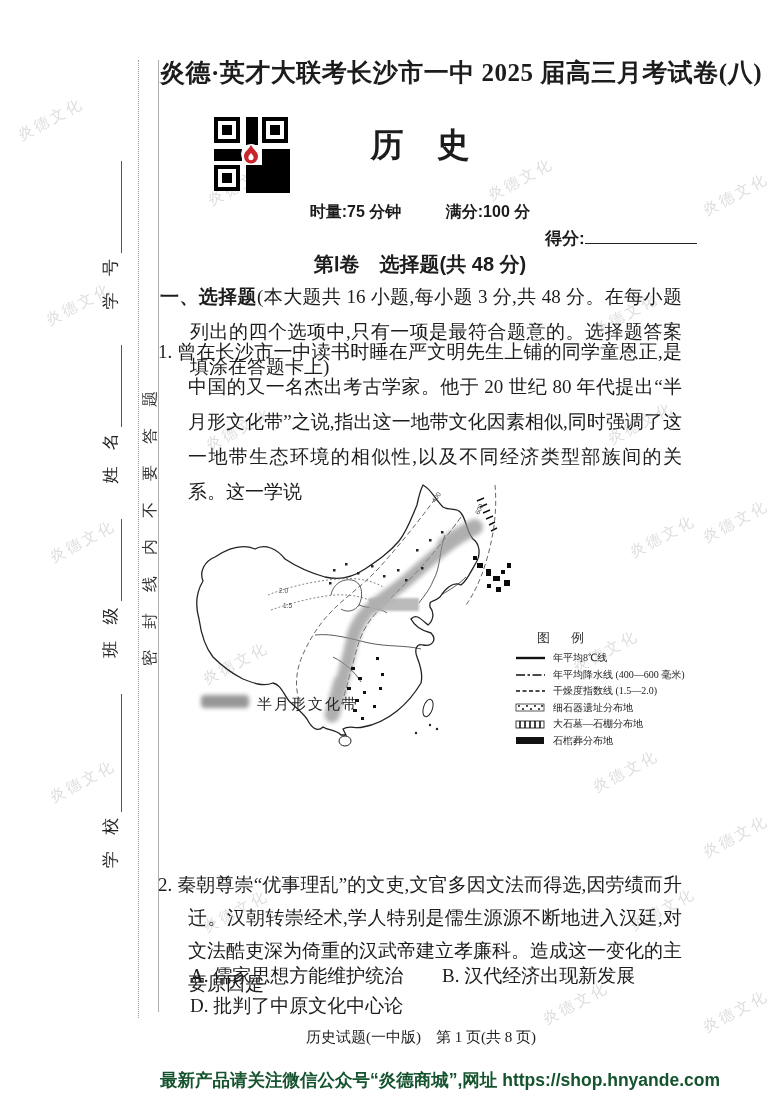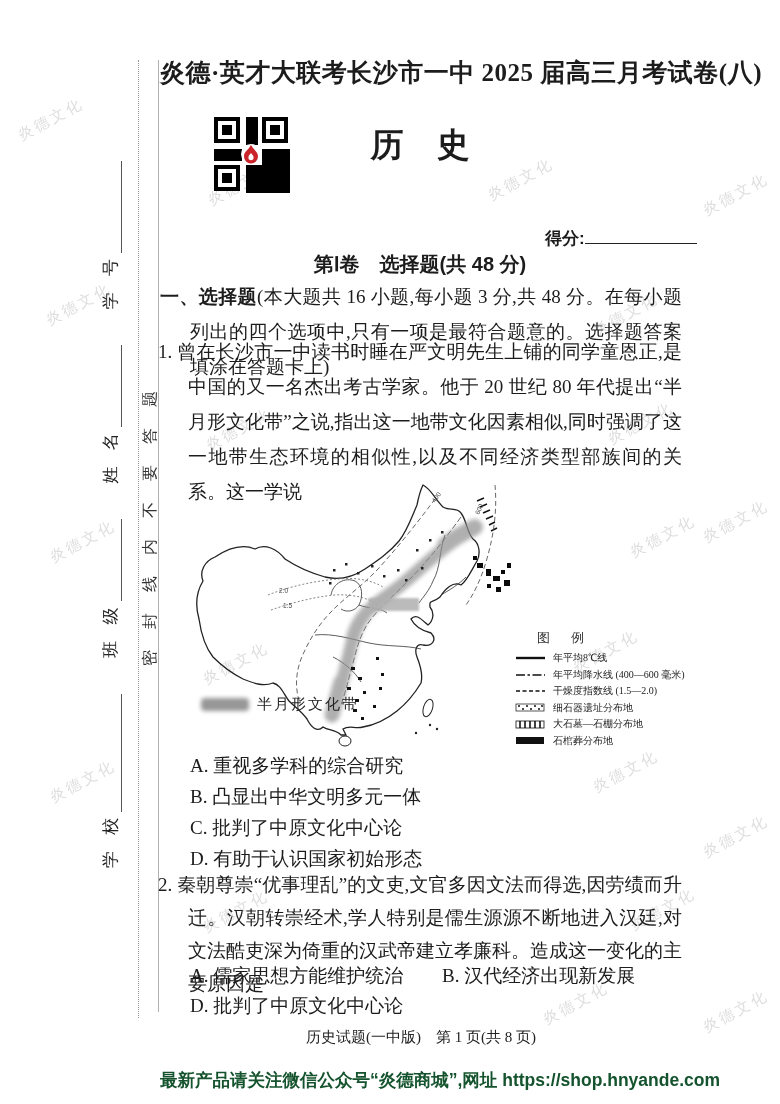--- a/index.html
+++ b/index.html
@@ -45,21 +45,21 @@
   .opts2{position:absolute;left:190px;top:961px;width:494px;font-size:19px;line-height:30px;
       display:grid;grid-template-columns:252px 1fr;}
   .optrow{white-space:nowrap;}
   
   .map-wrap{position:absolute;left:183px;top:477px;width:500px;height:273px;}
   .legend{position:absolute;left:332px;top:152px;width:168px;font-size:10px;color:#222;
       font-family:"Liberation Serif",serif;}
   .legend .lg-title{font-size:13px;letter-spacing:4px;margin:0 0 4px 22px;color:#333;}
   .lg-row{display:flex;align-items:center;margin-bottom:2.5px;white-space:nowrap;}
   .lg-row svg{flex:0 0 34px;margin-right:4px;}
-  .belt-label{position:absolute;left:18px;top:218px;display:flex;align-items:center;font-size:15px;
+  .belt-label{position:absolute;left:18px;top:218px;display:flex;align-items:flex-start;font-size:15px;
       letter-spacing:2px;color:#222;}
   .belt-swatch{width:48px;height:13px;background:#979797;filter:blur(2px);margin-right:8px;border-radius:4px;}
   
   .footer{position:absolute;left:160px;top:1028px;width:522px;text-align:center;font-size:15px;color:#222;}
   .promo{position:absolute;left:160px;top:1068px;width:560px;font-size:17.5px;font-weight:bold;
       font-family:"Liberation Sans",sans-serif;color:#14532d;}
 </style>
 </head>
 <body>
 
@@ -274,20 +274,24 @@
           <rect x="10" y="58" width="10" height="10"></rect>
       </g>
       <circle cx="39" cy="39" r="10" fill="#fff"></circle>
       <path d="M39,30 c3,5.5 7,6.5 7,11.5 a7,7 0 1 1 -14,0 c0,-5 4,-6 7,-11.5" fill="#c9252b"></path>
       <path d="M39,38 c1.4,2 2.6,2.6 2.6,4.6 a2.6,2.6 0 1 1 -5.2,0 c0,-2 1.2,-2.6 2.6,-4.6" fill="#fff"></path>
     </svg>
   </div>
 
   <div class="subject">历　史</div>
 
+  <div class="meta">
+    <span>时量:75 分钟</span>
+    <span>满分:100 分</span>
+  </div>
 
   <div class="score">
     <span>得分:</span><span class="blank"></span>
   </div>
 
   <div class="part-title">第Ⅰ卷　选择题(共 48 分)</div>
 
   <div class="instr">
     <span class="hang"><b>一、选择题</b><span>(本大题共 16 小题,每小题 3 分,共 48 分。在每小题列出的四个选项中,只有一项是最符合题意的。选择题答案填涂在答题卡上)</span></span>
   </div>
@@ -466,26 +470,20 @@
         <span>石棺葬分布地</span>
       </div>
     </div>
 
     <div class="belt-label">
       <span class="belt-swatch"></span>
       <span>半月形文化带</span>
     </div>
   </div>
 
-  <div class="opts1">
-    <div class="optrow"><span>A.</span> <span>重视多学科的综合研究</span></div>
-    <div class="optrow"><span>B.</span> <span>凸显出中华文明多元一体</span></div>
-    <div class="optrow"><span>C.</span> <span>批判了中原文化中心论</span></div>
-    <div class="optrow"><span>D.</span> <span>有助于认识国家初始形态</span></div>
-  </div>
 
   <div class="stem q2">
     <span class="hang"><span>2.</span>&nbsp;<span>秦朝尊崇“优事理乱”的文吏,文官多因文法而得选,因劳绩而升迁。汉朝转崇经术,学人特别是儒生源源不断地进入汉廷,对文法酷吏深为倚重的汉武帝建立孝廉科。造成这一变化的主要原因是</span></span>
   </div>
 
   <div class="opts2">
     <div class="optrow"><span>A.</span> <span>儒家思想方能维护统治</span></div>
     <div class="optrow"><span>B.</span> <span>汉代经济出现新发展</span></div>
     <div class="optrow"><span>D.</span> <span>批判了中原文化中心论</span></div>
   </div>

